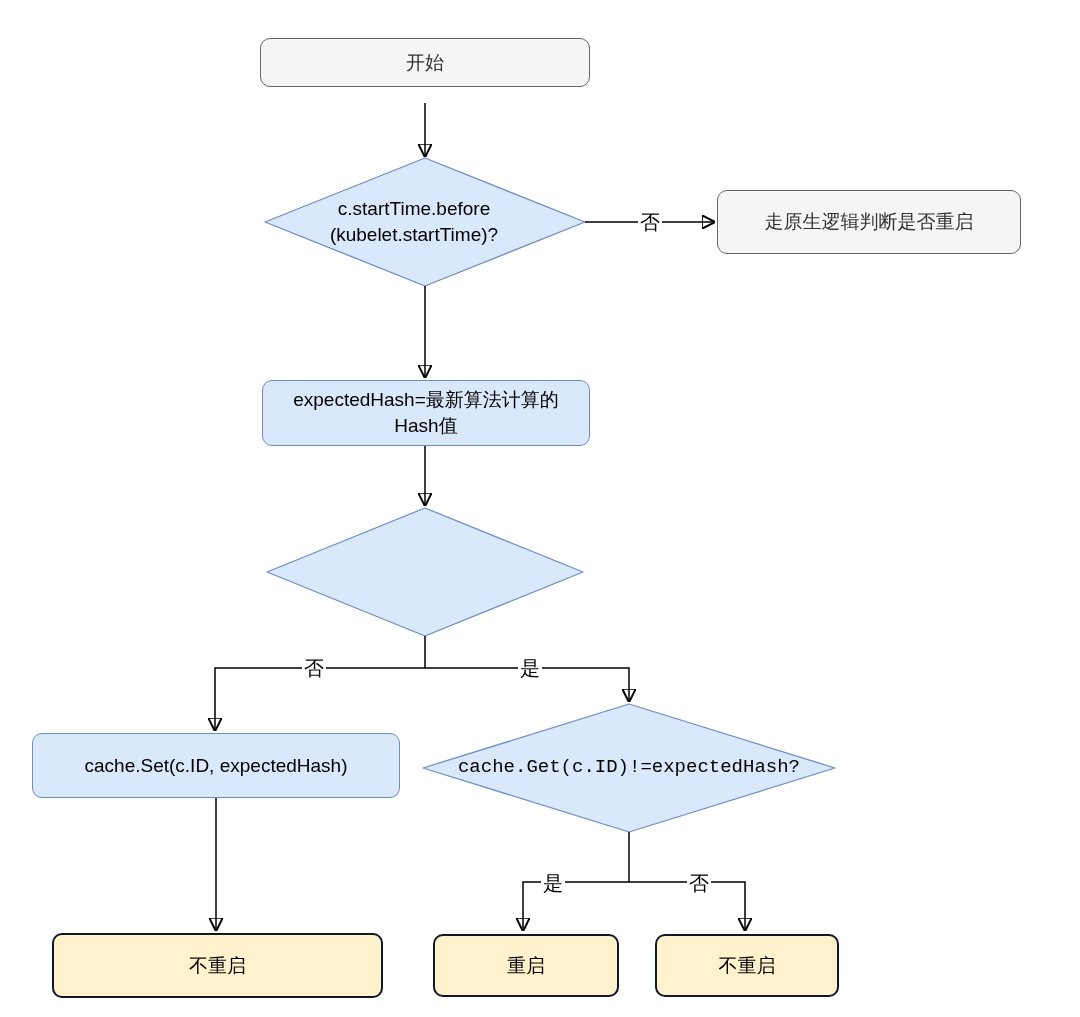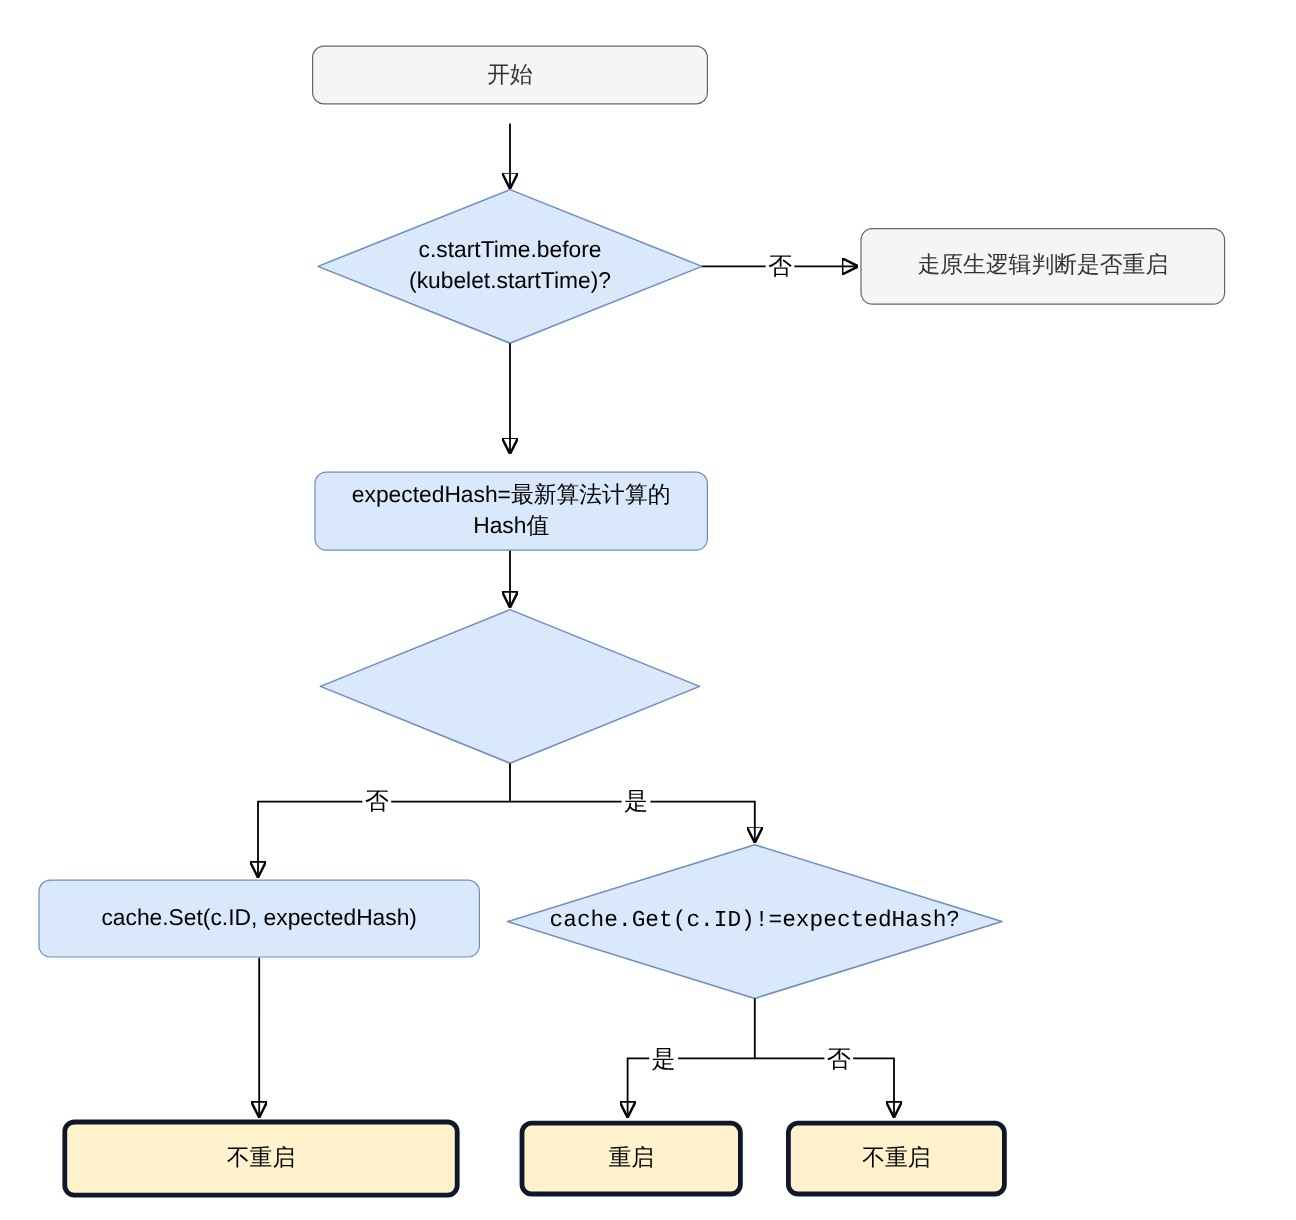--- a/index.html
+++ b/index.html
@@ -45,21 +45,21 @@
     border: 1px solid #666666;
     color: #333333;
   }
   .node.blue {
     background: #dae8fc;
     border: 1px solid #6c8ebf;
     color: #000000;
   }
   .node.yellow {
     background: #fff2cc;
-    border: 4px solid #0f172a;
+    border: 2px solid #0f172a;
     color: #000000;
   }
   .diamond-shape {
     fill: #dae8fc;
     stroke: #6c8ebf;
     stroke-width: 1.3;
     stroke-linejoin: round;
   }
   .diamond-label {
     position: absolute;
@@ -106,31 +106,31 @@
     <path d="M425,668 L629,668 L629,701" marker-end="url(#arrow)"></path>
     <path d="M216,798 L216,930" marker-end="url(#arrow)"></path>
     <path d="M629,832 L629,882 L523,882 L523,930" marker-end="url(#arrow)"></path>
     <path d="M629,882 L745,882 L745,930" marker-end="url(#arrow)"></path>
   </svg>
 
   <div class="node gray" style="left:260px; top:38px; width:330px; height:49px;">开始</div>
 
   <div class="node gray" style="left:717px; top:190px; width:304px; height:64px;">走原生逻辑判断是否重启</div>
 
-  <div class="node blue" style="left:262px; top:380px; width:328px; height:66px; padding:0 30px;margin-top:13px;">expectedHash=最新算法计算的Hash值</div>
+  <div class="node blue" style="left:262px; top:380px; width:328px; height:66px; padding:0 30px;">expectedHash=最新算法计算的Hash值</div>
 
   <div class="node blue" style="left:32px; top:733px; width:368px; height:65px;">cache.Set(c.ID, expectedHash)</div>
 
   <div class="node yellow" style="left:52px; top:933px; width:331px; height:65px;">不重启</div>
 
   <div class="node yellow" style="left:433px; top:934px; width:186px; height:63px;text-align:right;">重启</div>
 
   <div class="node yellow" style="left:655px; top:934px; width:184px; height:63px;">不重启</div>
 
-  <div class="diamond-label" style="left:265px; top:158px; width:320px; height:128px; padding:0 42px;">c.startTime.before (kubelet.startTime)?</div>
+  <div class="diamond-label" style="left:254px; top:158px; width:320px; height:128px; padding:0 42px;">c.startTime.before (kubelet.startTime)?</div>
 
 
   <div class="diamond-label" style="left:423px; top:704px; width:412px; height:128px;font-family:Liberation Mono, monospace;">cache.Get(c.ID)!=expectedHash?</div>
 
   <span class="edge-label" style="left:650px; top:222px;">否</span>
 
   <span class="edge-label" style="left:314px; top:668px;">否</span>
 
   <span class="edge-label" style="left:530px; top:668px;">是</span>
 

